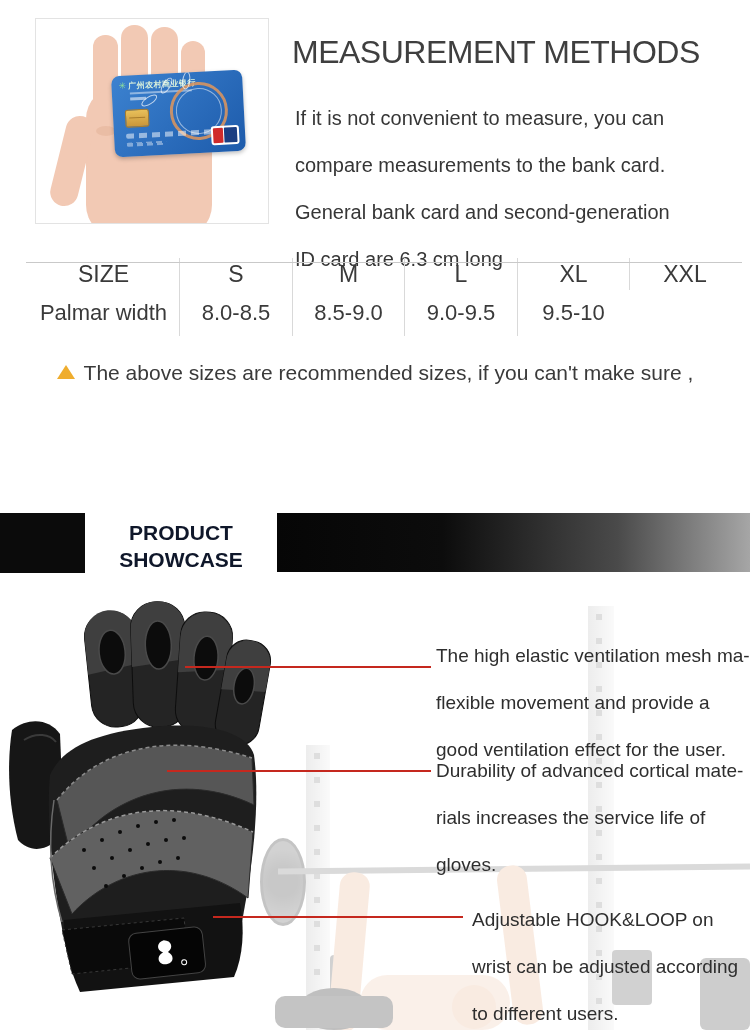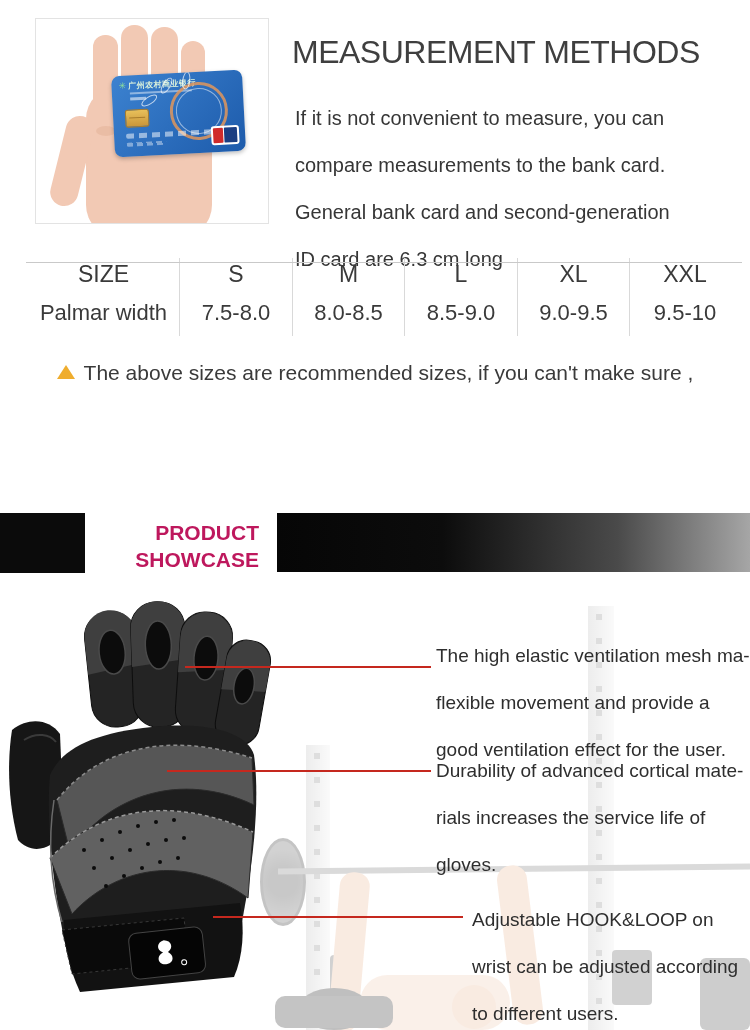--- a/index.html
+++ b/index.html
@@ -52,22 +52,22 @@
   .hline{position:absolute;left:-2px;top:32px;width:716px;height:1px;background:#c9c9c9;}
 
   
   .note{left:0;top:338px;width:750px;text-align:center;font-size:21px;line-height:29px;color:#3a3a3a;}
   .tri{display:inline-block;width:0;height:0;border-left:9px solid transparent;
        border-right:9px solid transparent;border-bottom:14px solid #efad2e;
        margin-right:9px;vertical-align:1px;}
 
   
   .banner-left{left:0;top:513px;width:85px;height:60px;background:#0b0b0b;}
-  .banner-title{left:103px;top:519px;width:156px;text-align:right;font-size:21px;font-weight:bold;
-                line-height:27px;color:#be185d;}
+  .banner-title{left:103px;top:519px;width:156px;text-align:center;font-size:21px;font-weight:bold;
+                line-height:27px;color:#0f172a;}
   .banner-grad{left:277px;top:513px;width:473px;height:59px;
                background:linear-gradient(to right,#060606 0%,#0c0c0c 35%,#4a4a4a 72%,#a6a6a6 100%);}
 
   
   .gym-bg{left:0;top:573px;width:750px;height:457px;opacity:.33;}
   .post{position:absolute;background:linear-gradient(to right,#c9c9c9,#f1f1f1);}
   .post:after{content:"";position:absolute;left:8px;top:8px;bottom:8px;width:6px;
               background:repeating-linear-gradient(to bottom,#9d9d9d 0 6px,transparent 6px 24px);}
   .post1{left:306px;top:172px;width:24px;height:285px;}
   .post2{left:588px;top:33px;width:26px;height:424px;}
@@ -150,21 +150,20 @@
       <div class="tcell">SIZE</div>
       <div class="tcell">S</div>
       <div class="tcell">M</div>
       <div class="tcell">L</div>
       <div class="tcell">XL</div>
       <div class="tcell">XXL</div>
     </div>
     <div class="hline"></div>
     <div class="trow tdata">
       <div class="tcell">Palmar width</div>
-      <div class="tcell">7.5-8.0</div>
       <div class="tcell">8.0-8.5</div>
       <div class="tcell">8.5-9.0</div>
       <div class="tcell">9.0-9.5</div>
       <div class="tcell">9.5-10</div>
     </div>
   </div>
 
   <div class="abs note">
     <div class="line"><span class="tri"></span><span>The above sizes are recommended sizes, if you can't make sure ,</span></div>
   </div>

